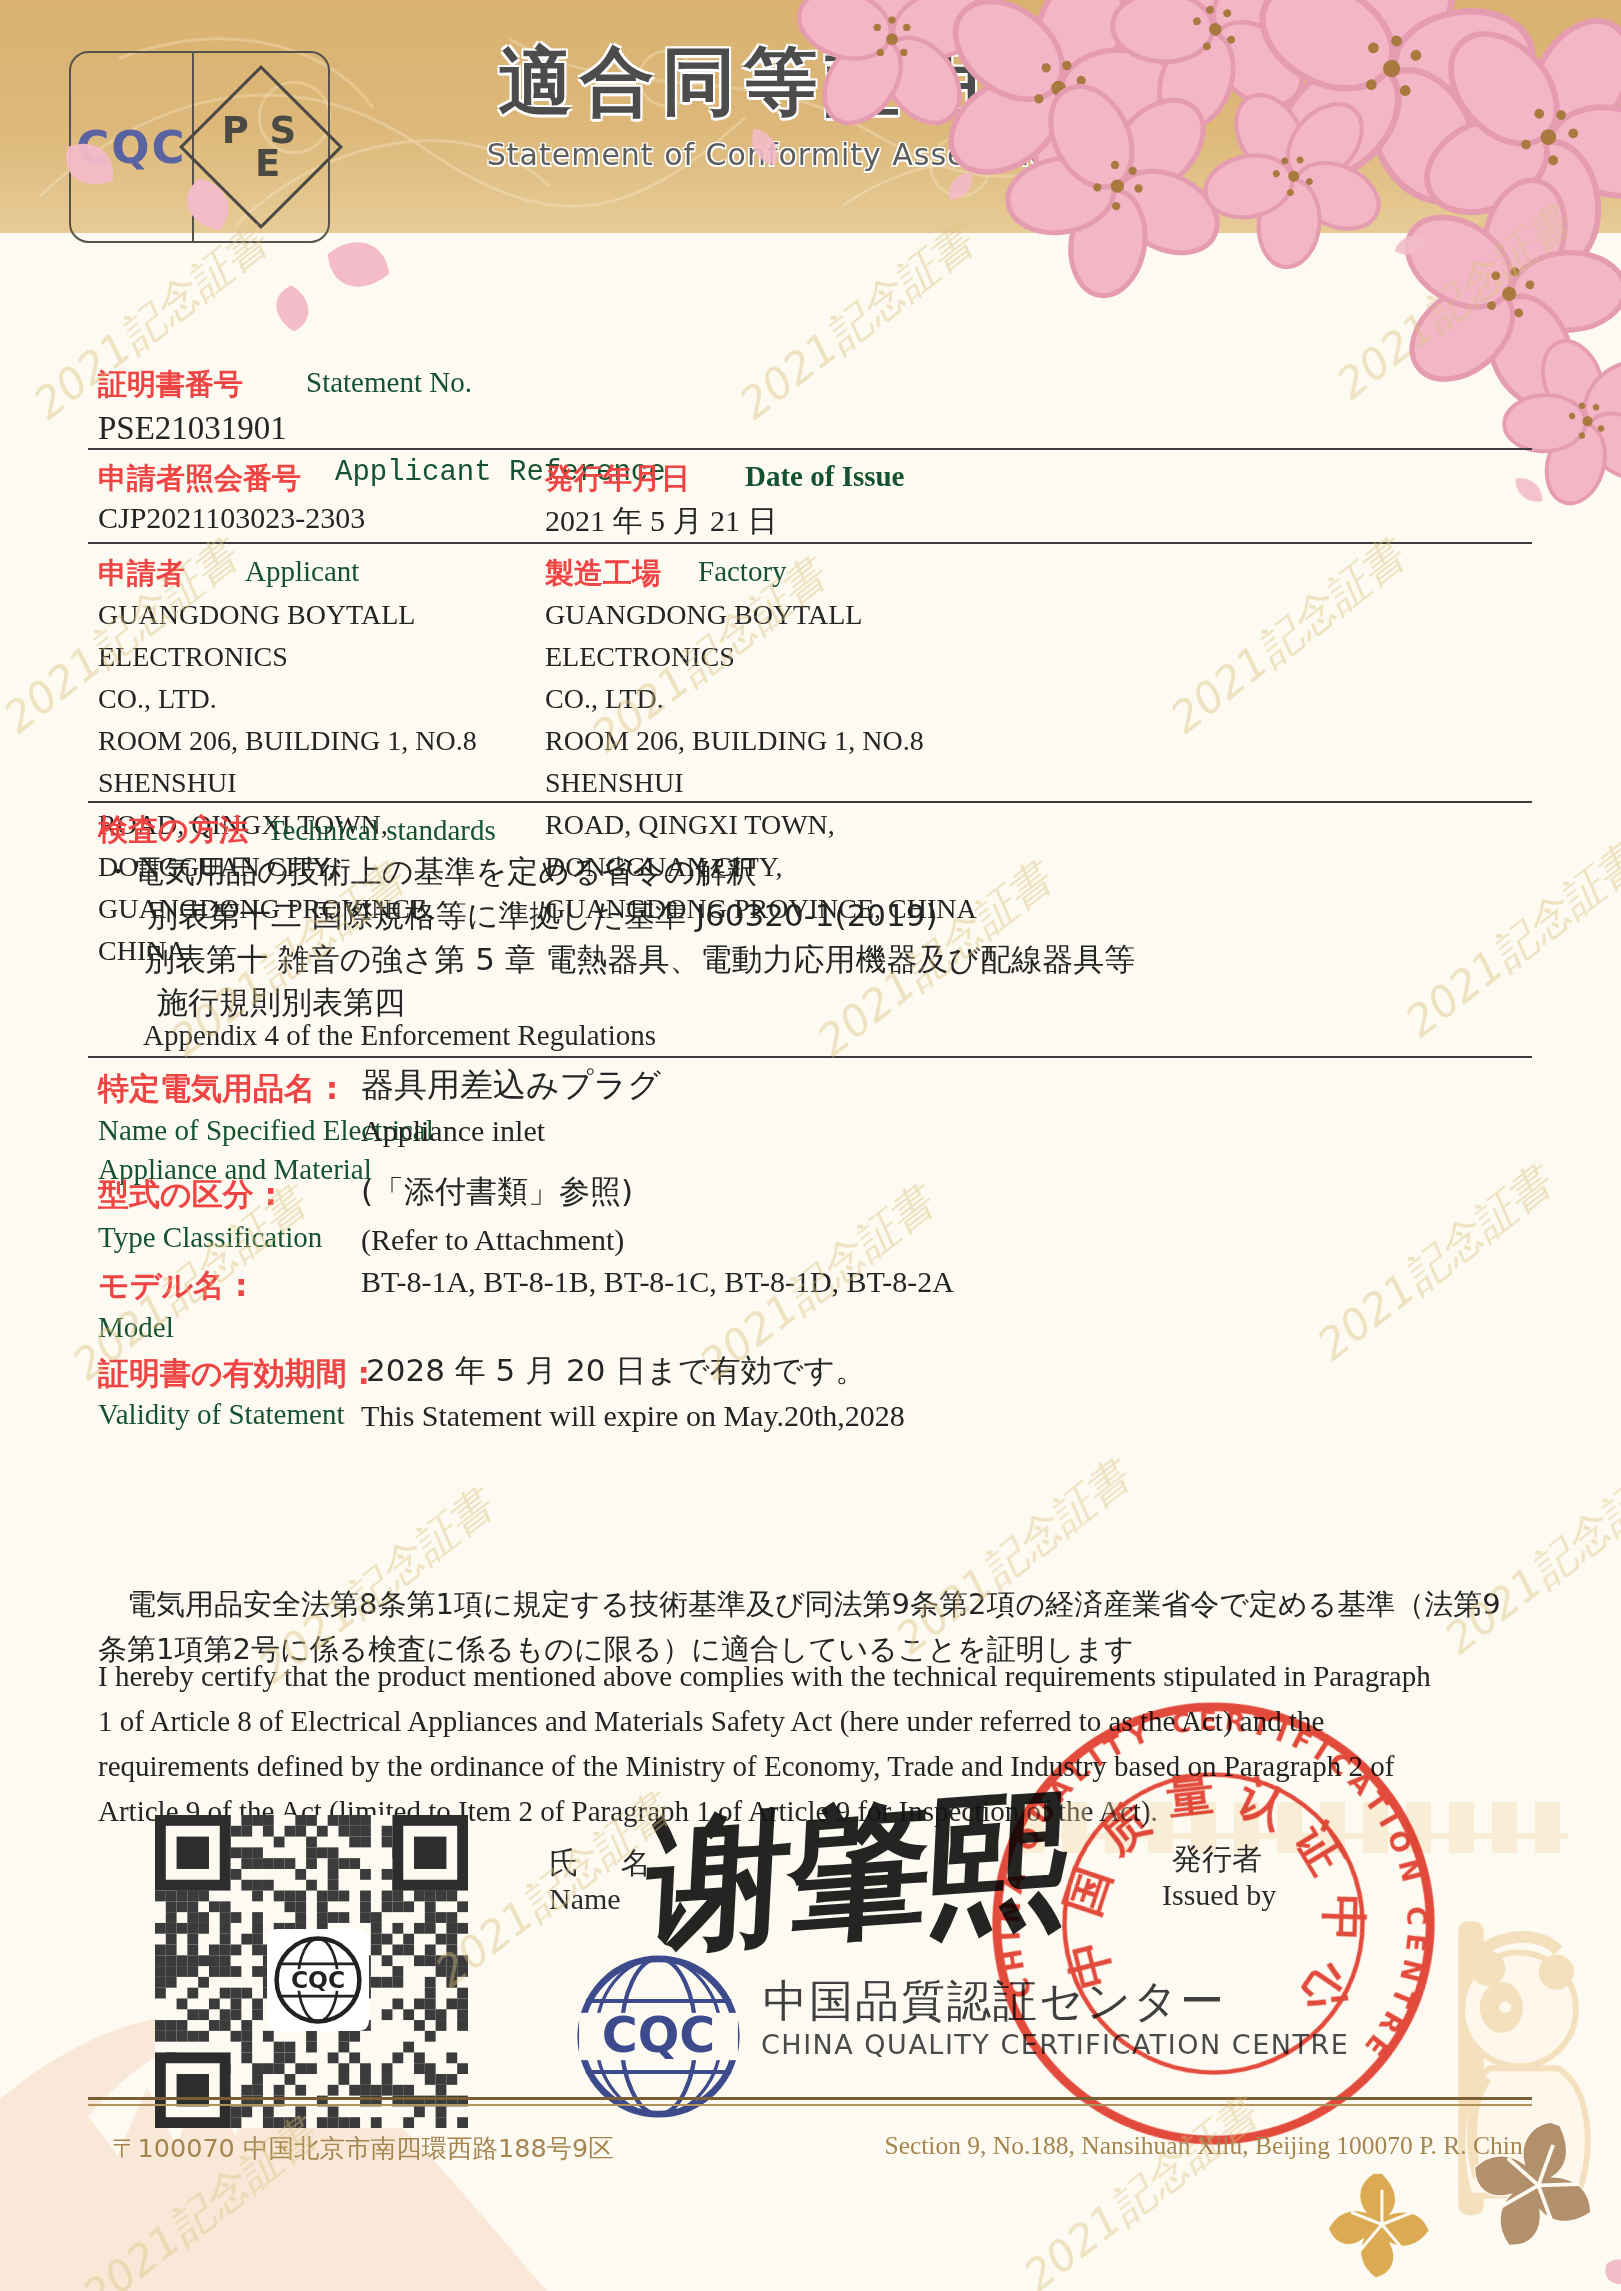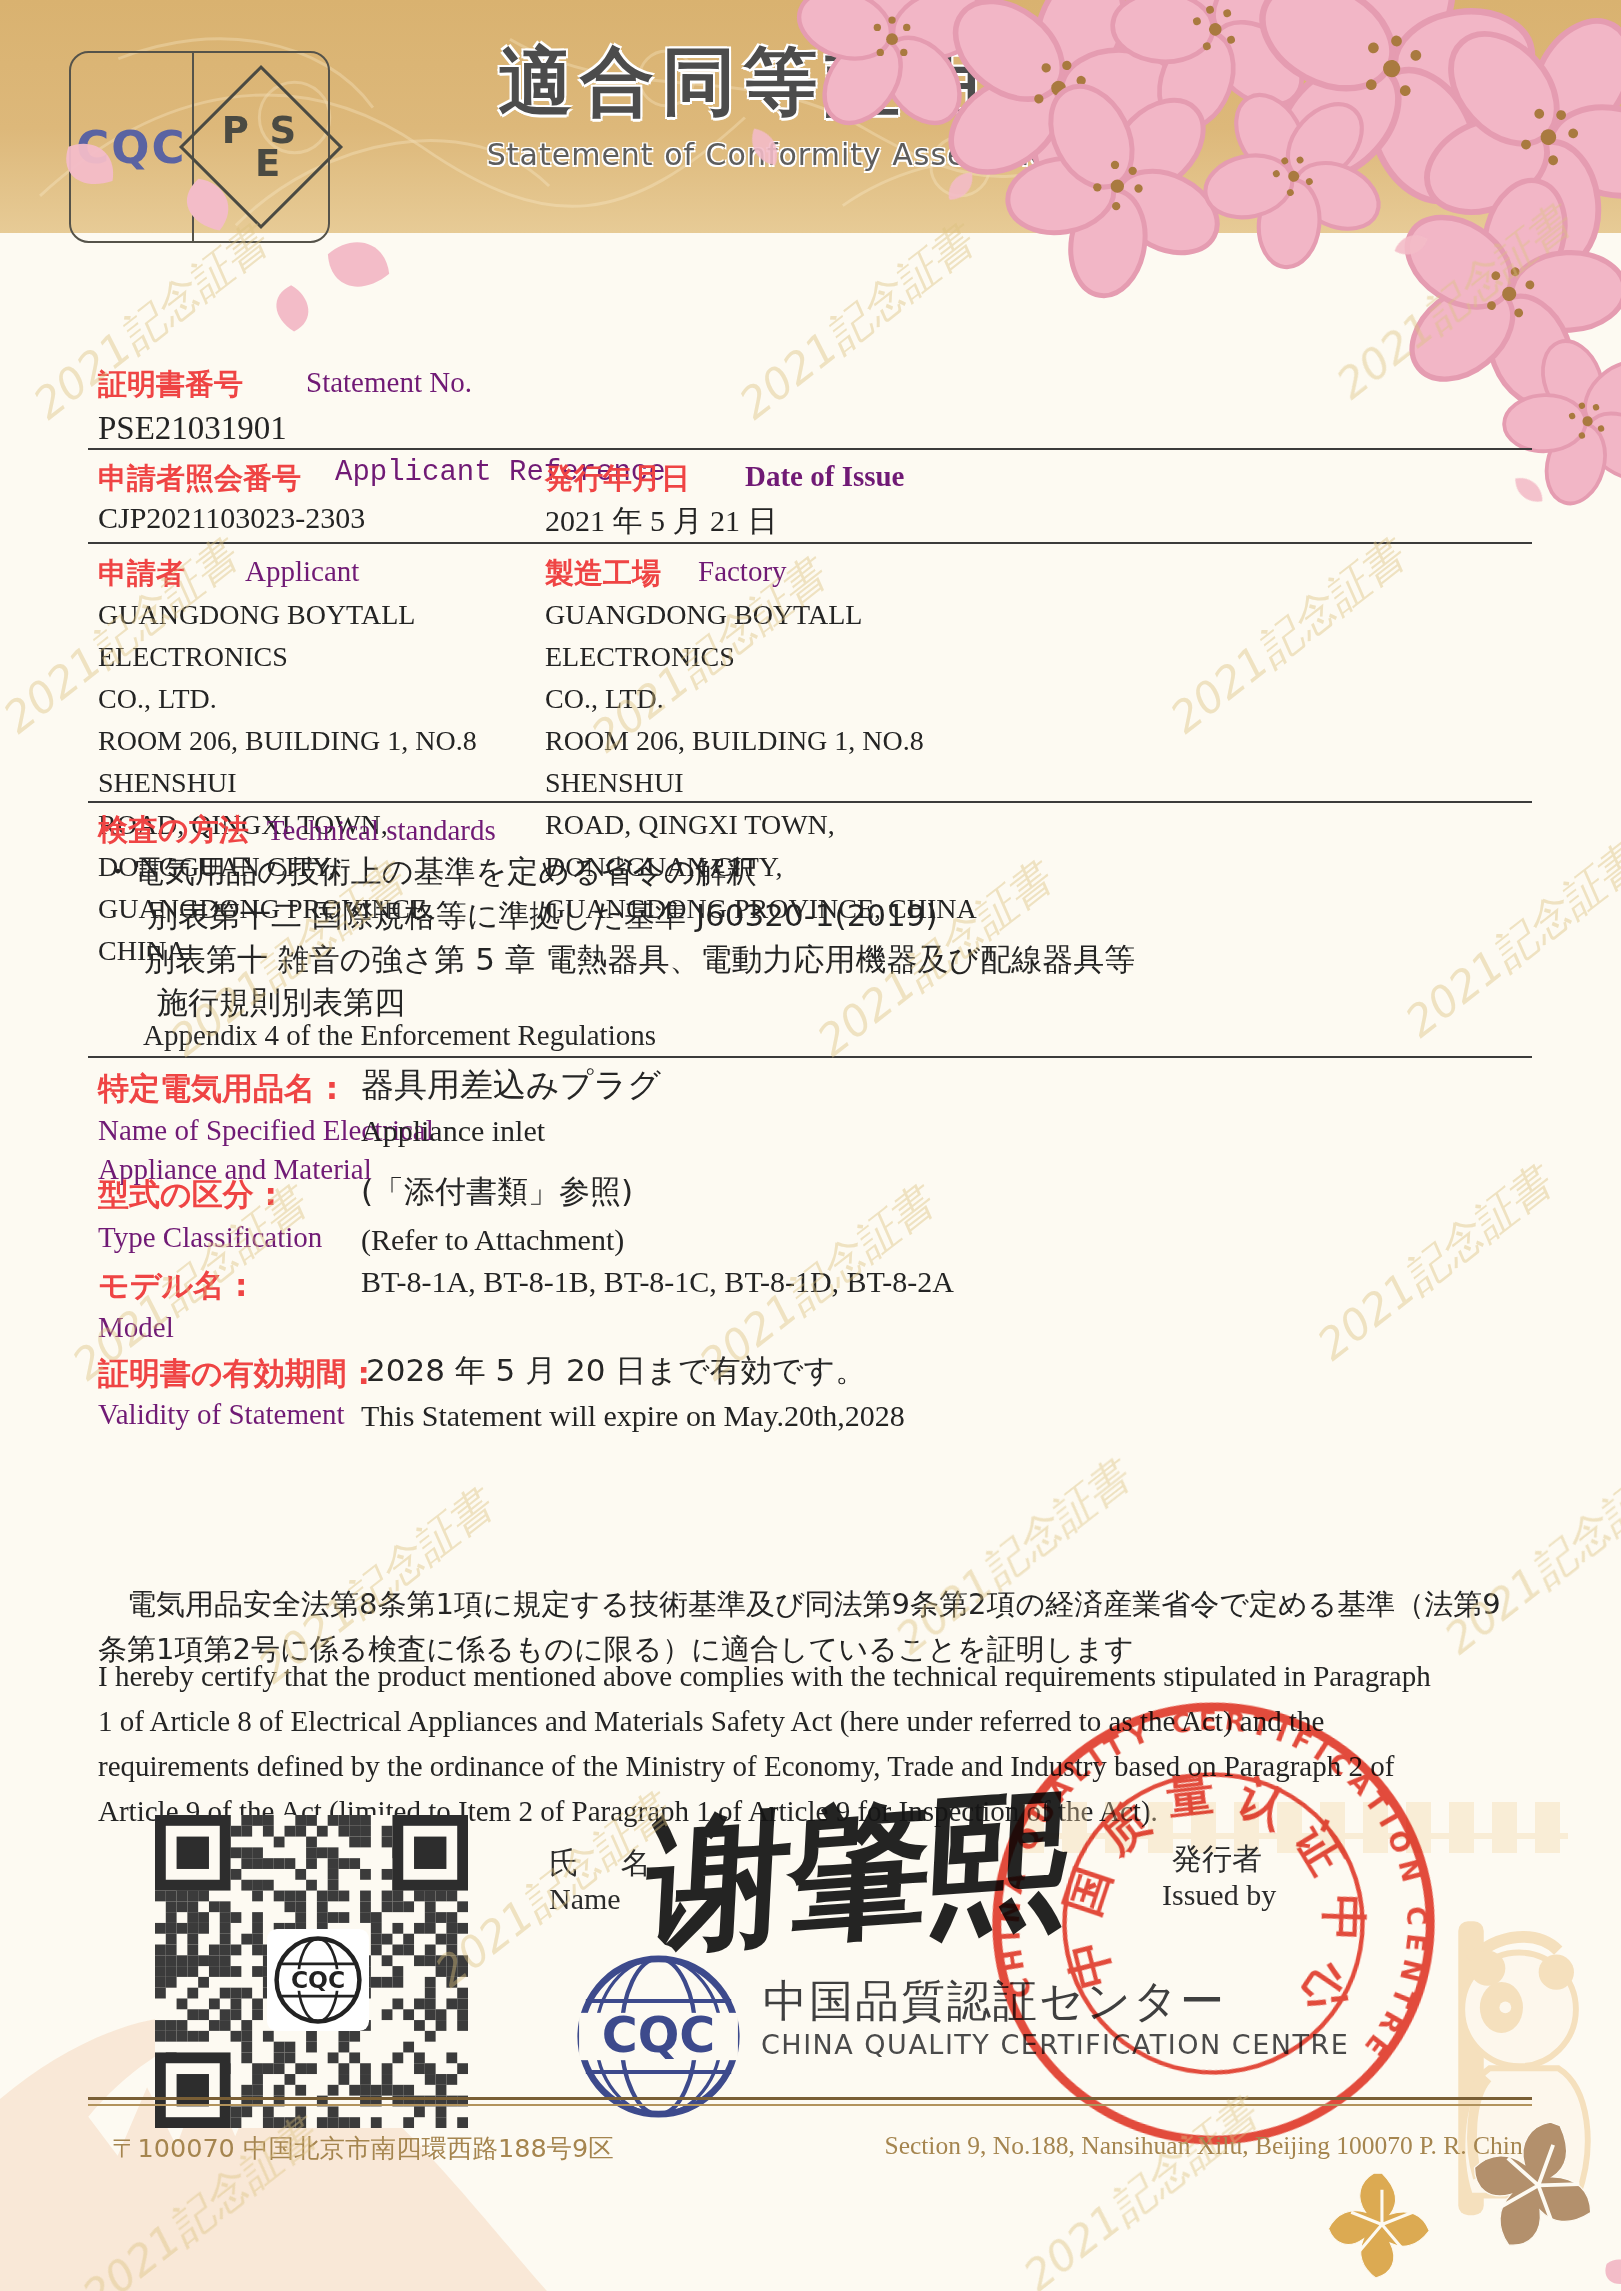--- a/index.html
+++ b/index.html
@@ -20,21 +20,21 @@
   .pse-inner{transform:rotate(-45deg);text-align:center;line-height:.9;font-family:"DejaVu Sans",sans-serif;font-weight:800;color:#4a4a42;}
   .pse-inner .r1{font-size:37px;letter-spacing:3.9px;}
   .pse-inner .r2{font-size:37px;margin-left:13.7px;}
   .title-jp{left:412px;top:33px;width:745px;text-align:center;font-size:74px;font-weight:700;letter-spacing:7.8px;color:#4c4c4c;
     text-shadow:2px 2px 0 #fff,-2px -2px 0 #fff,2px -2px 0 #fff,-2px 2px 0 #fff,0 2.9px 0 #fff;}
   .title-en{left:412px;top:137px;width:745px;text-align:center;font-family:"DejaVu Sans",sans-serif;font-size:30px;color:#5d5d5d;letter-spacing:1px;
     text-shadow:1.5px 1.5px 0 #fff,-1.5px -1.5px 0 #fff,1.5px -1.5px 0 #fff,-1.5px 1.5px 0 #fff;}
   
   .jp{font-family:"DejaVu Sans",sans-serif;}
   .lab-jp{font-size:29px;color:#ef4444;font-weight:bold;}
-  .lab-en{font-size:29px;color:#701a75;}
+  .lab-en{font-size:29px;color:#14532d;}
   .val{font-size:30px;color:#242424;}
   .hr{height:2px;background:#3c3c3c;left:88px;width:1444px;}
   .addr{font-size:28px;line-height:42px;color:#242424;}
   .std{font-size:31px;color:#242424;}
   .big-par{font-size:29px;line-height:45px;color:#242424;}
   
   .sig{font-size:145px;font-weight:700;color:#141414;transform:rotate(-4deg) skewX(-7deg);letter-spacing:-5.9px;opacity:.93;}
   .name-lab{font-size:30px;color:#2b2b2b;}
   .org-jp{font-size:44px;color:#3f3f3f;letter-spacing:2px;}
   .org-en{font-family:"DejaVu Sans",sans-serif;font-size:27px;color:#4a4a4a;letter-spacing:1.5px;}

